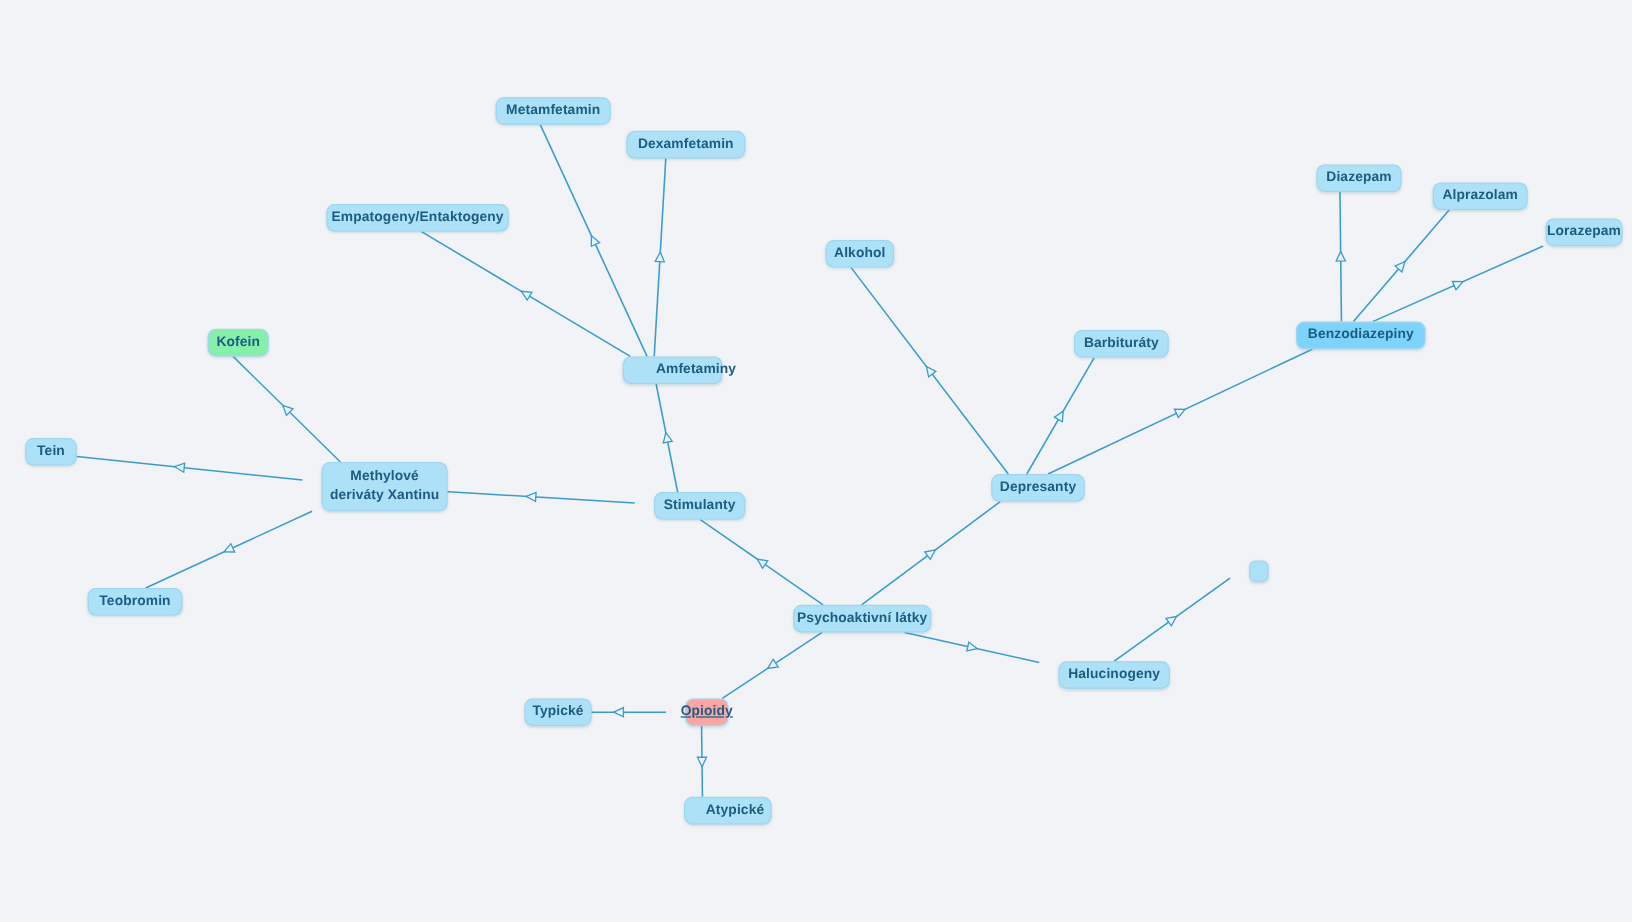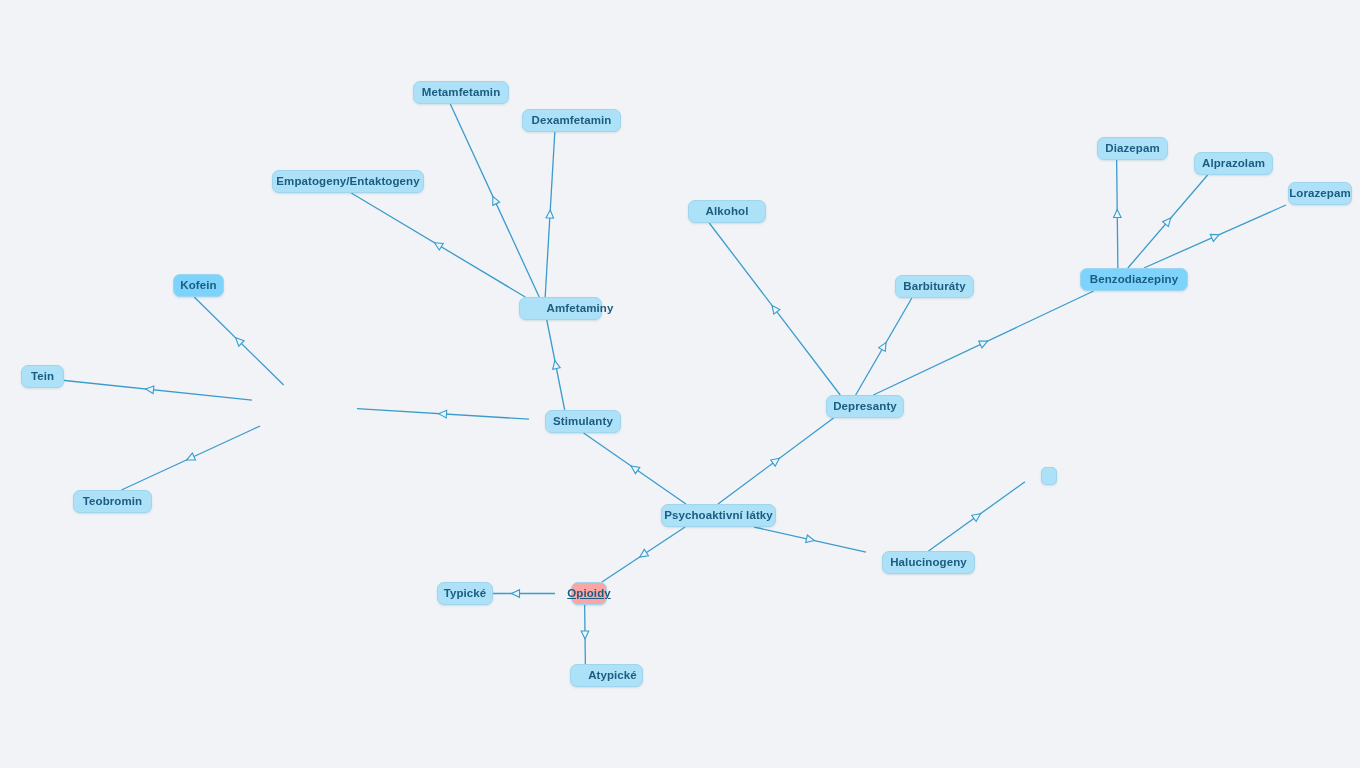--- a/index.html
+++ b/index.html
@@ -104,28 +104,30 @@
       <line x1="584.640243902439" y1="605" x2="585.359756097561" y2="664" stroke="#3a9ccd" stroke-width="1.3"></line>
       <polygon points="4.5,0 -3.5,3.8 -3.5,-3.8" fill="#eaf6fd" stroke="#3a9ccd" stroke-width="1.1" stroke-linejoin="miter" transform="translate(585,634.5) rotate(89.3013056170165)"></polygon>
       <line x1="928.5202312138729" y1="551" x2="1025" y2="481.7427385892116" stroke="#3a9ccd" stroke-width="1.3"></line>
       <polygon points="4.5,0 -3.5,3.8 -3.5,-3.8" fill="#eaf6fd" stroke="#3a9ccd" stroke-width="1.1" stroke-linejoin="miter" transform="translate(976.7601156069364,516.3713692946058) rotate(-35.672385489332406)"></polygon>
     </svg>
 <div class="node" style="left: 645px; top: 504px; width: 115px; height: 23px; background: rgb(172, 225, 248); border-color: rgb(159, 214, 239); color: rgb(28, 92, 128);">Psychoaktivní látky</div>
     <div class="node" style="left: 529px; top: 410px; width: 76px; height: 23px; background: rgb(172, 225, 248); border-color: rgb(159, 214, 239); color: rgb(28, 92, 128);">Stimulanty</div>
     <div class="node" style="left: 810px; top: 395px; width: 78px; height: 23px; background: rgb(172, 225, 248); border-color: rgb(159, 214, 239); color: rgb(28, 92, 128);">Depresanty</div>
     <div class="node" style="left: 555px; top: 582px; width: 36px; height: 23px; background: #fca5a5; border-color: rgb(159, 214, 239); color: rgb(28, 92, 128); text-decoration: underline;">Opioidy</div>
     <div class="node" style="left: 866px; top: 551px; width: 93px; height: 23px; background: rgb(172, 225, 248); border-color: rgb(159, 214, 239); color: rgb(28, 92, 128);">Halucinogeny</div>
+    <div class="node multiline" style="left: 252px; top: 385px; width: 105px; height: 41px; background: rgb(172, 225, 248); border-color: rgb(159, 214, 239); color: rgb(28, 92, 128);">Methylové
+deriváty Xantinu</div>
     <div class="node" style="left: 503px; top: 297px; width: 83px; height: 23px; background: rgb(172, 225, 248); border-color: rgb(159, 214, 239); color: rgb(28, 92, 128); padding-left: 39px;">Amfetaminy</div>
-    <div class="node" style="left: 157px; top: 274px; width: 51px; height: 23px; background: #7dd3fc; border-color: rgb(159, 214, 239); color: rgb(28, 92, 128);">Kofein</div>
+    <div class="node" style="left: 157px; top: 274px; width: 51px; height: 23px; background: #86efac; border-color: rgb(159, 214, 239); color: rgb(28, 92, 128);">Kofein</div>
     <div class="node" style="left: 5px; top: 365px; width: 43px; height: 23px; background: rgb(172, 225, 248); border-color: rgb(159, 214, 239); color: rgb(28, 92, 128);">Tein</div>
     <div class="node" style="left: 57px; top: 490px; width: 79px; height: 23px; background: rgb(172, 225, 248); border-color: rgb(159, 214, 239); color: rgb(28, 92, 128);">Teobromin</div>
     <div class="node" style="left: 397px; top: 81px; width: 96px; height: 23px; background: rgb(172, 225, 248); border-color: rgb(159, 214, 239); color: rgb(28, 92, 128);">Metamfetamin</div>
     <div class="node" style="left: 506px; top: 109px; width: 99px; height: 23px; background: rgb(172, 225, 248); border-color: rgb(159, 214, 239); color: rgb(28, 92, 128);">Dexamfetamin</div>
     <div class="node" style="left: 256px; top: 170px; width: 152px; height: 23px; background: rgb(172, 225, 248); border-color: rgb(159, 214, 239); color: rgb(28, 92, 128);">Empatogeny/Entaktogeny</div>
-    <div class="node" style="left: 672px; top: 200px; width: 78px; height: 23px; background: rgb(172, 225, 248); border-color: rgb(159, 214, 239); color: rgb(28, 92, 128);">Alkohol</div>
+    <div class="node" style="left: 672px; top: 200px; width: 57px; height: 23px; background: rgb(172, 225, 248); border-color: rgb(159, 214, 239); color: rgb(28, 92, 128);">Alkohol</div>
     <div class="node" style="left: 879px; top: 275px; width: 79px; height: 23px; background: rgb(172, 225, 248); border-color: rgb(159, 214, 239); color: rgb(28, 92, 128);">Barbituráty</div>
     <div class="node" style="left: 1064px; top: 268px; width: 108px; height: 23px; background: #7dd3fc; border-color: rgb(159, 214, 239); color: rgb(28, 92, 128);">Benzodiazepiny</div>
     <div class="node" style="left: 1081px; top: 137px; width: 71px; height: 23px; background: rgb(172, 225, 248); border-color: rgb(159, 214, 239); color: rgb(28, 92, 128);">Diazepam</div>
     <div class="node" style="left: 1178px; top: 152px; width: 79px; height: 23px; background: rgb(172, 225, 248); border-color: rgb(159, 214, 239); color: rgb(28, 92, 128);">Alprazolam</div>
     <div class="node" style="left: 1272px; top: 182px; width: 64px; height: 23px; background: rgb(172, 225, 248); border-color: rgb(159, 214, 239); color: rgb(28, 92, 128);">Lorazepam</div>
     <div class="node" style="left: 421px; top: 582px; width: 56px; height: 23px; background: rgb(172, 225, 248); border-color: rgb(159, 214, 239); color: rgb(28, 92, 128);">Typické</div>
     <div class="node" style="left: 554px; top: 664px; width: 73px; height: 23px; background: rgb(172, 225, 248); border-color: rgb(159, 214, 239); color: rgb(28, 92, 128); padding-left: 12px;">Atypické</div>
     <div class="node empty" style="left: 1025px; top: 467px; width: 16px; height: 18px; background: rgb(172, 225, 248); border-color: rgb(159, 214, 239); color: rgb(28, 92, 128);"></div>
   </div>
 

